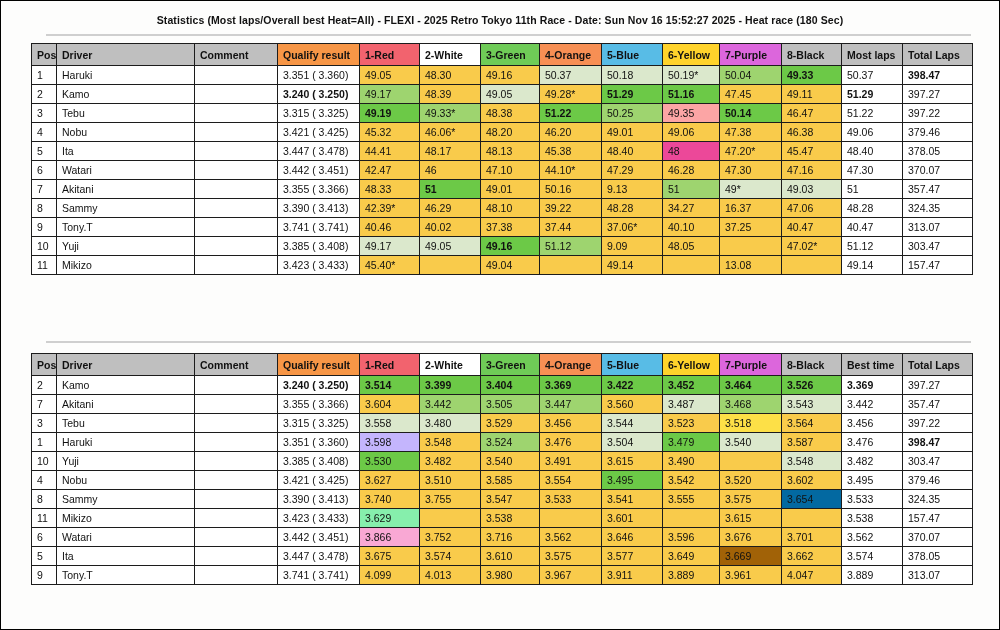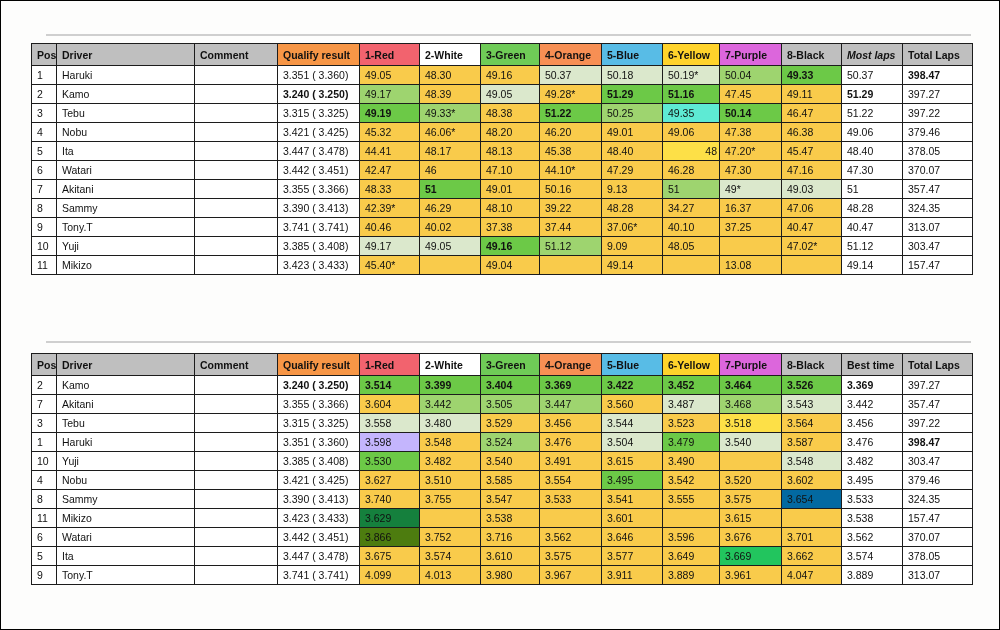--- a/index.html
+++ b/index.html
@@ -24,20 +24,21 @@
     text-align:left; padding:0 2px 0 5px; background:#fff;
     white-space:nowrap; overflow:hidden;
   }
   td.b, th.b{ font-weight:bold; }
   tr.footer td{ font-style:italic; }
 </style>
 </head>
 <body>
 
 <div class="page">
+  <div class="title" style="top:13px">Statistics (Most laps/Overall best Heat=All) - FLEXI - 2025 Retro Tokyo 11th Race - Date: Sun Nov 16 15:52:27 2025 - Heat race (180 Sec)</div>
   <div class="rule" style="top:33px"></div>
   <div class="tblwrap" style="top:42px">
       <table class="stats">
         <colgroup>
           <col style="width: 25px;">
           <col style="width: 138px;">
           <col style="width: 83px;">
           <col style="width: 82px;">
           <col style="width: 60px;">
           <col style="width: 61px;">
@@ -57,21 +58,21 @@
             <th style="background: rgb(191, 191, 191);">Comment</th>
             <th style="background: rgb(247, 150, 70);">Qualify result</th>
             <th style="background: rgb(242, 99, 110);">1-Red</th>
             <th style="background: rgb(255, 255, 255);">2-White</th>
             <th style="background: rgb(111, 203, 87);">3-Green</th>
             <th style="background: rgb(247, 143, 84);">4-Orange</th>
             <th style="background: rgb(88, 188, 230);">5-Blue</th>
             <th style="background: rgb(255, 211, 43);">6-Yellow</th>
             <th style="background: rgb(220, 102, 220);">7-Purple</th>
             <th style="background: rgb(191, 191, 191);">8-Black</th>
-            <th style="background: rgb(191, 191, 191); font-style: italic;">Most laps</th>
+            <th style="background: rgb(191, 191, 191);">Most laps</th>
             <th style="background: rgb(191, 191, 191);">Total Laps</th>
           </tr>
         </thead>
         <tbody>
           <tr>
             <td>1</td>
             <td>Haruki</td>
             <td></td>
             <td>3.351 ( 3.360)</td>
             <td style="background: rgb(249, 203, 75);">49.05</td>
@@ -104,21 +105,21 @@
           <tr>
             <td>3</td>
             <td>Tebu</td>
             <td></td>
             <td>3.315 ( 3.325)</td>
             <td class="b" style="background: rgb(108, 201, 71);">49.19</td>
             <td style="background: rgb(158, 212, 111);">49.33*</td>
             <td style="background: rgb(249, 203, 75);">48.38</td>
             <td class="b" style="background: rgb(108, 201, 71);">51.22</td>
             <td style="background: rgb(158, 212, 111);">50.25</td>
-            <td style="background: #5eead4;">49.35</td>
+            <td style="background: #fca5a5;">49.35</td>
             <td class="b" style="background: rgb(108, 201, 71);">50.14</td>
             <td style="background: rgb(249, 203, 75);">46.47</td>
             <td>51.22</td>
             <td>397.22</td>
           </tr>
           <tr>
             <td>4</td>
             <td>Nobu</td>
             <td></td>
             <td>3.421 ( 3.425)</td>
@@ -136,21 +137,21 @@
           <tr>
             <td>5</td>
             <td>Ita</td>
             <td></td>
             <td>3.447 ( 3.478)</td>
             <td style="background: rgb(249, 203, 75);">44.41</td>
             <td style="background: rgb(249, 203, 75);">48.17</td>
             <td style="background: rgb(249, 203, 75);">48.13</td>
             <td style="background: rgb(249, 203, 75);">45.38</td>
             <td style="background: rgb(249, 203, 75);">48.40</td>
-            <td style="background: #fde047; text-align: right;">48</td>
+            <td style="background: #ec4899;">48</td>
             <td style="background: rgb(249, 203, 75);">47.20*</td>
             <td style="background: rgb(249, 203, 75);">45.47</td>
             <td>48.40</td>
             <td>378.05</td>
           </tr>
           <tr>
             <td>6</td>
             <td>Watari</td>
             <td></td>
             <td>3.442 ( 3.451)</td>
@@ -397,37 +398,37 @@
             <td style="background: rgb(249, 203, 75);">3.575</td>
             <td style="background: #0369a1;">3.654</td>
             <td>3.533</td>
             <td>324.35</td>
           </tr>
           <tr>
             <td>11</td>
             <td>Mikizo</td>
             <td></td>
             <td>3.423 ( 3.433)</td>
-            <td style="background: #15803d;">3.629</td>
+            <td style="background: #86efac;">3.629</td>
             <td style="background: rgb(249, 203, 75);"></td>
             <td style="background: rgb(249, 203, 75);">3.538</td>
             <td style="background: rgb(249, 203, 75);"></td>
             <td style="background: rgb(249, 203, 75);">3.601</td>
             <td style="background: rgb(249, 203, 75);"></td>
             <td style="background: rgb(249, 203, 75);">3.615</td>
             <td style="background: rgb(249, 203, 75);"></td>
             <td>3.538</td>
             <td>157.47</td>
           </tr>
           <tr>
             <td>6</td>
             <td>Watari</td>
             <td></td>
             <td>3.442 ( 3.451)</td>
-            <td style="background: #4d7c0f;">3.866</td>
+            <td style="background: #f9a8d4;">3.866</td>
             <td style="background: rgb(249, 203, 75);">3.752</td>
             <td style="background: rgb(249, 203, 75);">3.716</td>
             <td style="background: rgb(249, 203, 75);">3.562</td>
             <td style="background: rgb(249, 203, 75);">3.646</td>
             <td style="background: rgb(249, 203, 75);">3.596</td>
             <td style="background: rgb(249, 203, 75);">3.676</td>
             <td style="background: rgb(249, 203, 75);">3.701</td>
             <td>3.562</td>
             <td>370.07</td>
           </tr>
@@ -435,21 +436,21 @@
             <td>5</td>
             <td>Ita</td>
             <td></td>
             <td>3.447 ( 3.478)</td>
             <td style="background: rgb(249, 203, 75);">3.675</td>
             <td style="background: rgb(249, 203, 75);">3.574</td>
             <td style="background: rgb(249, 203, 75);">3.610</td>
             <td style="background: rgb(249, 203, 75);">3.575</td>
             <td style="background: rgb(249, 203, 75);">3.577</td>
             <td style="background: rgb(249, 203, 75);">3.649</td>
-            <td style="background: #22c55e;">3.669</td>
+            <td style="background: #a16207;">3.669</td>
             <td style="background: rgb(249, 203, 75);">3.662</td>
             <td>3.574</td>
             <td>378.05</td>
           </tr>
           <tr>
             <td>9</td>
             <td>Tony.T</td>
             <td></td>
             <td>3.741 ( 3.741)</td>
             <td style="background: rgb(249, 203, 75);">4.099</td>

